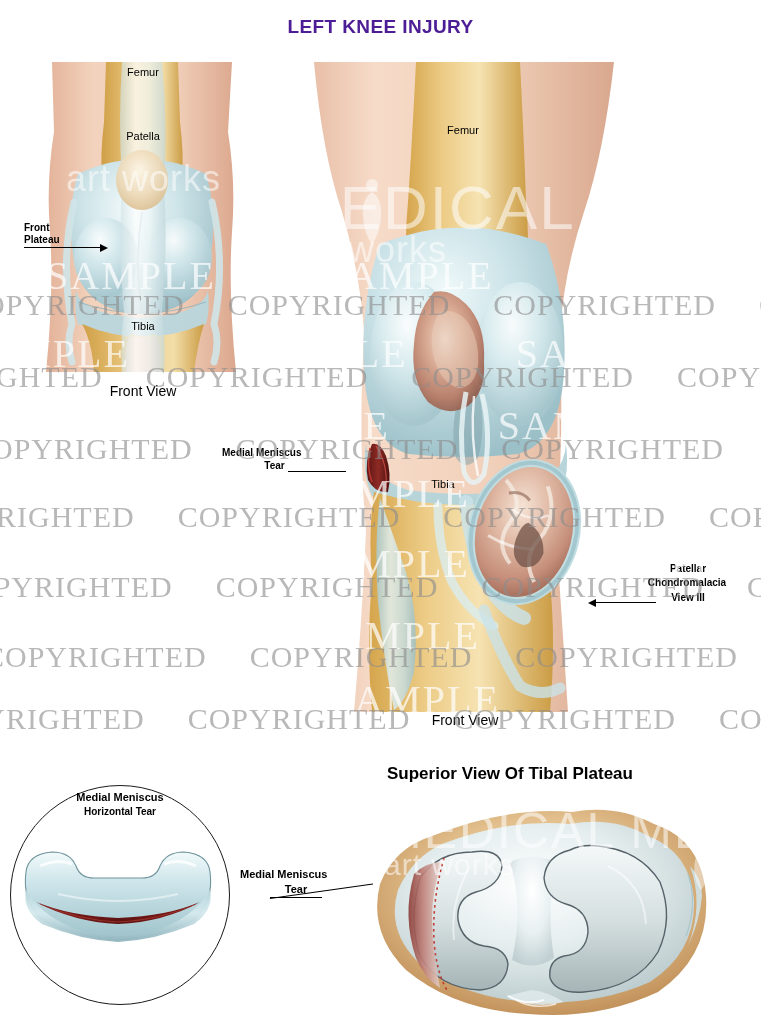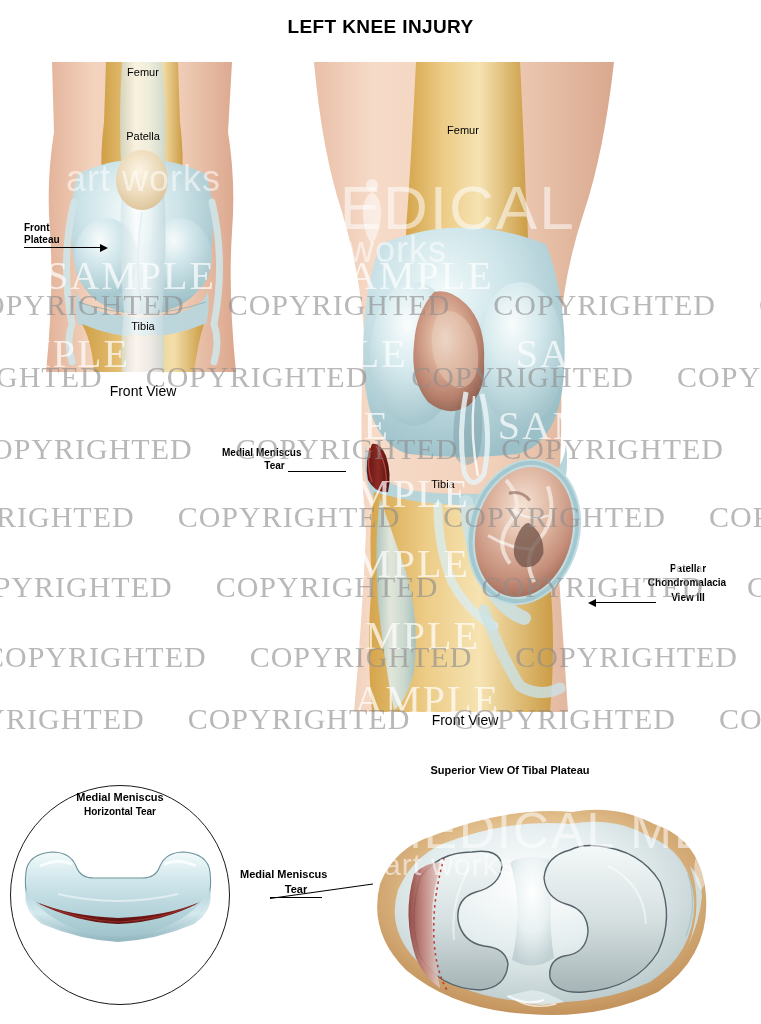--- a/index.html
+++ b/index.html
@@ -23,21 +23,21 @@
   svg{display:block;overflow:visible;}
 
   
   .lbl{
     position:absolute;font-family:Liberation Sans, sans-serif;
     color:#000;white-space:nowrap;line-height:1.15;
   }
   .lbl.plain{font-size:11px;font-weight:normal;}
   .lbl.bold{font-size:10px;font-weight:bold;}
   .lbl.cap{font-size:14px;font-weight:normal;}
-  .lbl.cap2{font-size:11px;font-weight:bold;}
+  .lbl.cap2{font-size:17px;font-weight:bold;}
   .lbl.c{text-align:center;}
 
   .leader{position:absolute;background:#000;height:1.4px;}
   .arrowhead{position:absolute;width:0;height:0;}
   .arrow-r{border-top:4px solid transparent;border-bottom:4px solid transparent;border-left:8px solid #000;}
   .arrow-l{border-top:4px solid transparent;border-bottom:4px solid transparent;border-right:8px solid #000;}
   .underline{position:absolute;background:#000;height:1.3px;}
 
   
   .wm-layer{position:absolute;inset:0;pointer-events:none;overflow:hidden;}
@@ -60,21 +60,21 @@
   .circ{
     position:absolute;border:1.6px solid #1a1a1a;border-radius:50%;
     background:#fff;
   }
 </style>
 </head>
 <body>
 
 <div class="stage">
 
-  <div class="title" style="color:#000000">LEFT KNEE INJURY</div>
+  <div class="title" style="color:#4c1d95">LEFT KNEE INJURY</div>
 
   <div class="art" style="left:22px;top:62px;width:240px;height:310px;">
     <svg width="240" height="310" viewBox="0 0 240 310">
       <defs>
         <linearGradient id="skinA" x1="0" y1="0" x2="1" y2="0">
           <stop offset="0%" stop-color="#e3b299"></stop>
           <stop offset="25%" stop-color="#f3d3bd"></stop>
           <stop offset="70%" stop-color="#f0cdb7"></stop>
           <stop offset="100%" stop-color="#dba78d"></stop>
         </linearGradient>

